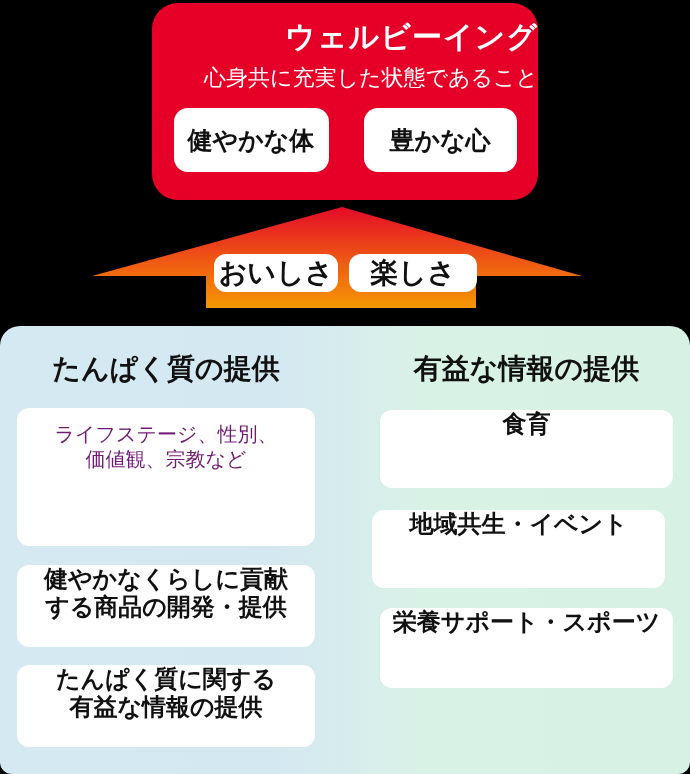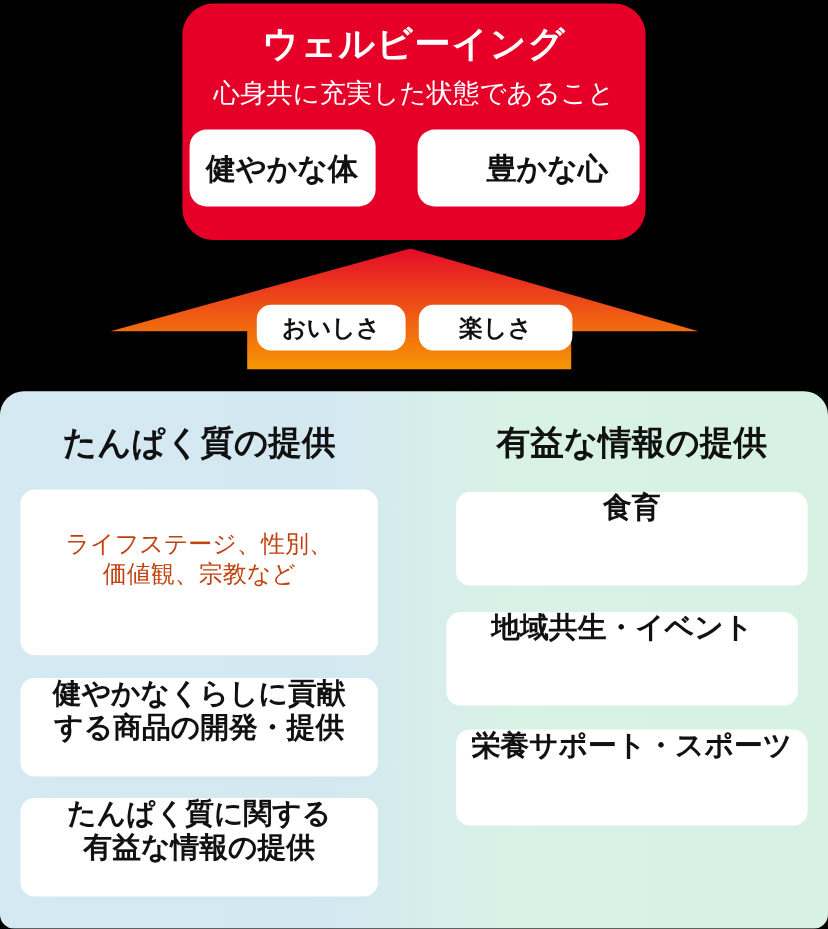--- a/index.html
+++ b/index.html
@@ -5,55 +5,55 @@
   html,body { margin:0; padding:0; background:#000; }
   .stage {
     position:relative; width:690px; height:774px; background:#000;
     font-family:"Liberation Sans","DejaVu Sans",sans-serif; color:#111;
     overflow:hidden;
   }
 
   
   .hero {
     position:absolute; left:152px; top:3px; width:386px; height:197px;
-    background:#e60028; border-radius:26px; text-align:center;
+    background:#e60028; border-radius:26px; text-align:right;
   }
   .hero-title { padding-top:14px; font-size:30px; font-weight:700; color:#fff; letter-spacing:1px; }
   .hero-sub   { margin-top:5px; font-size:22px; color:#fff; }
   .hero-pills { margin-top:15px; display:flex; justify-content:center; gap:35px; }
   .hero-pill  {
     height:64px; background:#fff; border-radius:14px;
     display:flex; align-items:center; justify-content:center;
     font-size:25px; font-weight:700; color:#111;
   }
-  .hero-pill.w1 { width:155px; } .hero-pill.w2 { width:153px;padding-left:32px; }
+  .hero-pill.w1 { width:155px; } .hero-pill.w2 { width:153px; }
 
   
   .arrow-svg { position:absolute; left:90px; top:207px; width:494px; height:101px; display:block; }
   .arrow-pill {
     position:absolute; top:254px; height:38px; background:#fff; border-radius:12px;
     display:flex; align-items:center; justify-content:center;
-    font-size:20px; font-weight:700; color:#111;
+    font-size:28px; font-weight:700; color:#111;
   }
   .arrow-pill.p1 { left:214px; width:124px; }
   .arrow-pill.p2 { left:349px; width:128px; }
 
   
   .foundation {
     position:absolute; left:0; top:326px; width:690px; height:448px;
     border-radius:20px 20px 12px 12px;
     background:linear-gradient(90deg,#d5e9f2 0%,#d4e8f1 40%,#d9f2e6 62%,#d8f1e5 100%);
   }
   .col-title { position:absolute; top:24px; font-size:28px; font-weight:700; text-align:center; color:#111; }
   .col-title.tl { left:17px;  width:298px; }
   .col-title.tr { left:380px; width:293px; }
 
   .wbox { position:absolute; background:#fff; border-radius:12px; box-sizing:border-box; text-align:center; }
   .wbox .main { font-weight:700; font-size:24px; line-height:28px; white-space:pre-line; color:#111; width:100%; }
-  .wbox .sub  { font-size:20px; line-height:25px; white-space:pre-line; color:#c2410c; margin-top:20px; }
+  .wbox .sub  { font-size:20px; line-height:25px; white-space:pre-line; color:#701a75; margin-top:0; }
   .wbox.center { display:flex; justify-content:center; }
 
   .pb1 { left:17px;  top:82px;  width:298px; height:138px; padding-top:14px; }
   .pb2 { left:17px;  top:239px; width:298px; height:82px; }
   .pb3 { left:17px;  top:339px; width:298px; height:82px; }
   .eb1 { left:380px; top:84px;  width:293px; height:78px; }
   .eb2 { left:372px; top:184px; width:293px; height:78px; }
   .eb3 { left:380px; top:282px; width:293px; height:80px; }
 </style>
 </head>

